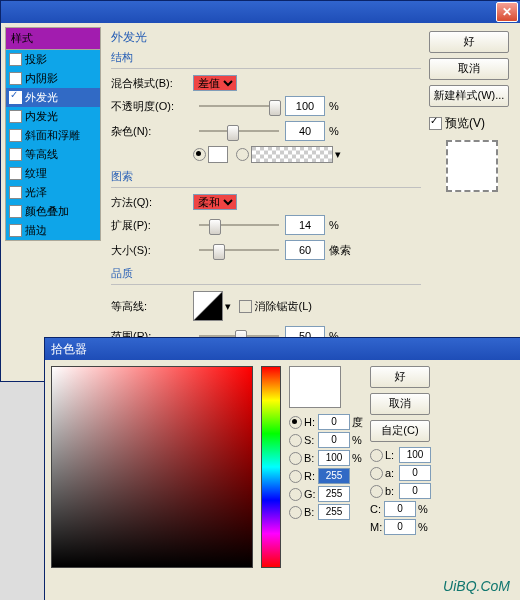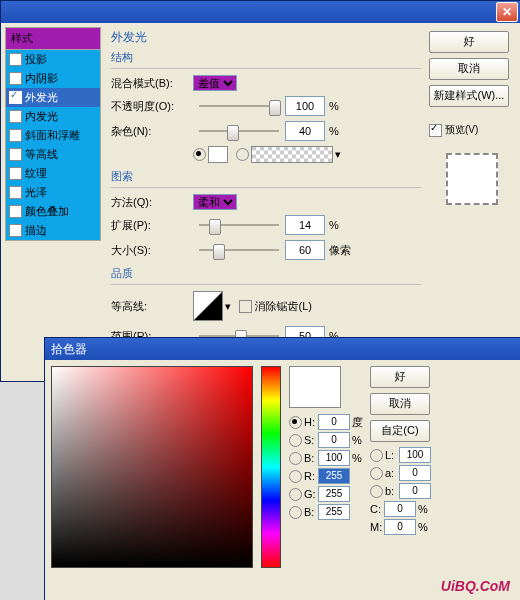--- a/index.html
+++ b/index.html
@@ -15,50 +15,50 @@
 .sideitem.sel{background:#316ac5;color:#fff}
 .sideitem .cb{width:11px;height:11px;border:1px solid #888;background:#fff;margin-right:3px;position:relative}
 .sideitem.sel .cb{border-color:#fff}
 .sideitem .cb.ck::after{content:"✓";position:absolute;top:-3px;left:0;font-size:10px;color:#316ac5}
 .sideitem.indent{}
 .center{flex:1;padding:0 6px}
 .grp{margin-bottom:6px}
 .grphdr{color:#265eb5;font-size:11px;border-bottom:1px solid #c0c0c0;padding-bottom:3px;margin-bottom:6px}
 .row{display:flex;align-items:center;margin:5px 0;font-size:11px}
 .lbl{width:78px;padding-right:4px}
-select{font-size:11px;border:1px solid #7f9db9;background:#a21caf}
+select{font-size:11px;border:1px solid #7f9db9;background:#ef4444}
 .slider{height:14px;position:relative;width:80px;margin:0 6px}
 .slider .track{position:absolute;top:6px;left:0;right:0;height:2px;background:#aca899}
 .slider .thumb{position:absolute;top:1px;width:10px;height:14px;background:linear-gradient(#fefefe,#d4d0c8);border:1px solid #888;border-radius:2px}
 .numbox{width:34px;height:16px;border:1px solid #7f9db9;background:#fff;text-align:center;font-size:11px}
 .rightcol{width:86px;padding:4px 2px}
 .btn{display:block;width:78px;height:20px;margin-bottom:5px;background:linear-gradient(#fefefe,#ece9d8);border:1px solid #888;border-radius:2px;font-size:11px;text-align:center;line-height:18px;cursor:pointer}
 .btn.sm{width:58px}
-.chkrow{display:flex;align-items:center;font-size:10px;margin:16px 0}
+.chkrow{display:flex;align-items:center;font-size:12px;margin:8px 0}
 .chkrow .cb{width:11px;height:11px;border:1px solid #888;background:#fff;margin-right:3px;position:relative}
 .chkrow .cb.ck::after{content:"✓";position:absolute;top:-3px;left:0;font-size:10px;color:#000}
 .preview{width:48px;height:48px;border:2px dashed #888;margin:8px auto;background:#fff}
 .radio{width:11px;height:11px;border:1px solid #888;border-radius:50%;margin-right:2px;position:relative}
 .radio.ck::after{content:"";position:absolute;top:2px;left:2px;width:5px;height:5px;border-radius:50%;background:#000}
 .swatch{width:38px;height:15px;border:1px solid #888}
 .contour{width:28px;height:28px;border:1px solid #888;background:linear-gradient(135deg,#fff 48%,#000 52%)}
 .picker{position:absolute;top:337px;left:44px;width:476px;height:263px}
 .pbody{display:flex;padding:6px;gap:8px}
 .sv{width:200px;height:200px;position:relative;border:1px solid #444}
 .svbg{position:absolute;inset:0;background:linear-gradient(to top,#000,transparent),linear-gradient(to right,#fff,#f00)}
 .hue{width:18px;height:200px;background:linear-gradient(to bottom,#f00,#ff0,#0f0,#0ff,#00f,#f0f,#f00);border:1px solid #444}
 .pvals{flex:1}
 .pswatch{width:50px;height:40px;border:1px solid #888;background:#fff;margin-bottom:6px}
 .prow{display:flex;align-items:center;margin:2px 0;font-size:11px}
 .prow .radio{flex-shrink:0}
 .plbl{width:14px}
 .pbox{width:30px;height:14px;border:1px solid #7f9db9;background:#fff;text-align:center;font-size:10px;line-height:14px}
 .pbox.sel{background:#316ac5;color:#fff}
 .pct{width:12px;padding-left:2px}
-.watermark{position:absolute;bottom:6px;right:10px;color:#be185d;font-weight:bold;font-size:14px;font-style:italic}
+.watermark{position:absolute;bottom:6px;right:10px;color:#0f766e;font-weight:normal;font-size:14px;font-style:italic}
 .pbtns{width:60px}
 </style>
 </head>
 <body>
 
 <div class="dlg" style="top:0;left:0;width:520px">
   <div class="titlebar">
     <span></span>
     <span class="spacer"></span>
     <div class="closebtn">✕</div>

